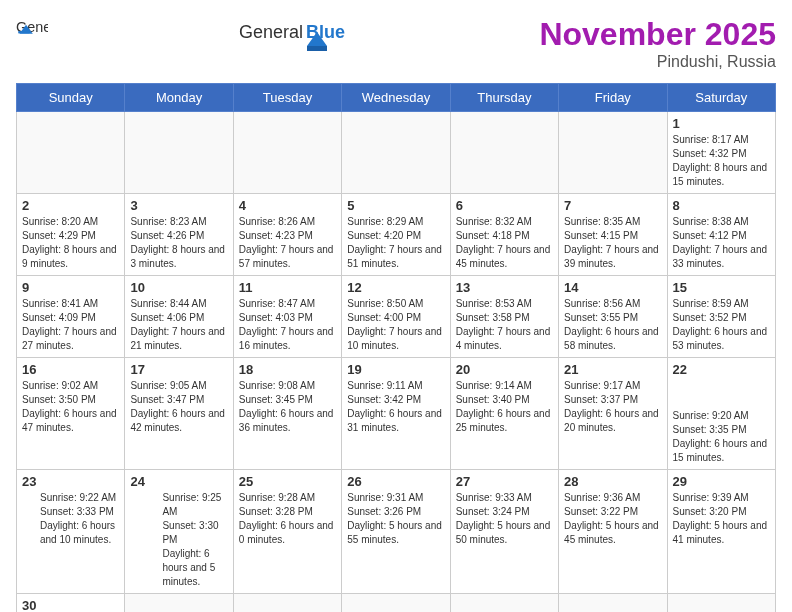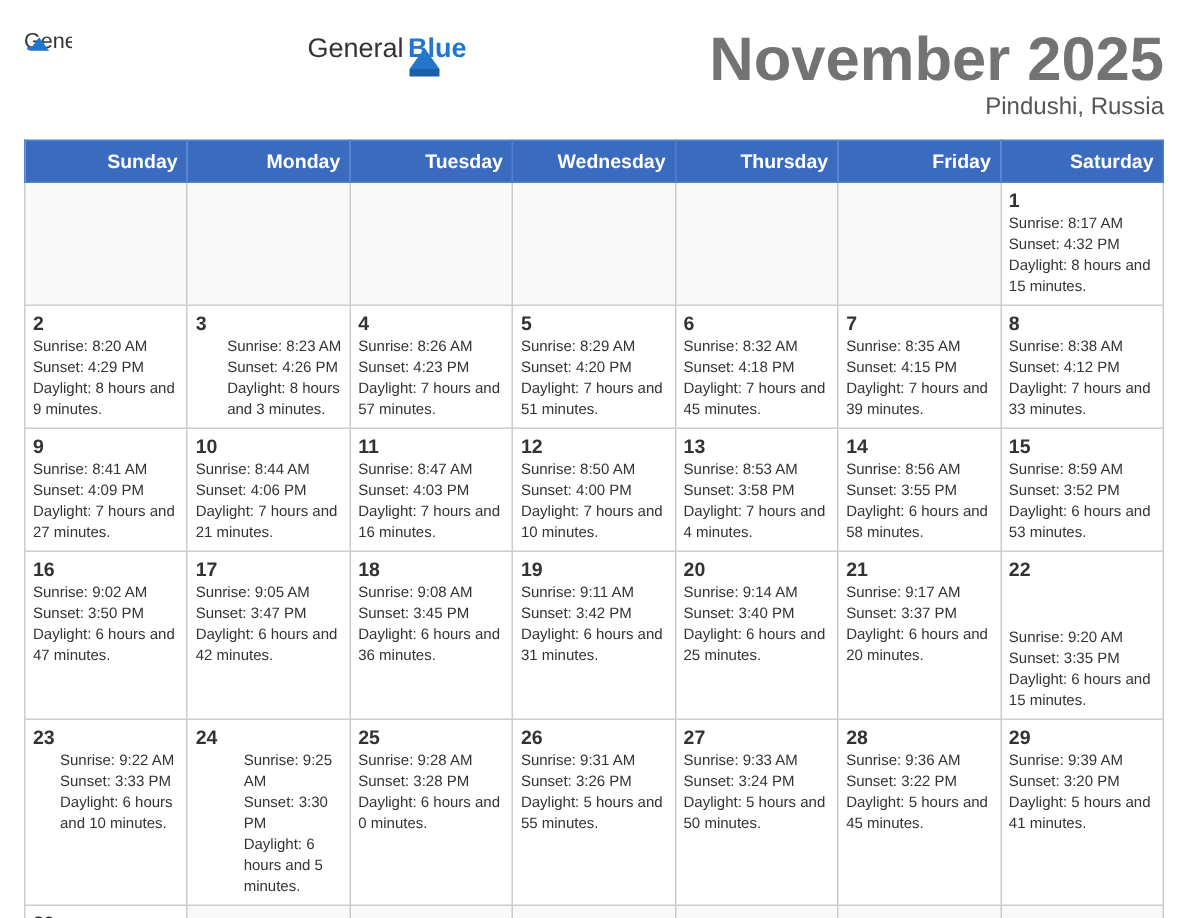--- a/index.html
+++ b/index.html
@@ -22,40 +22,40 @@
       gap: 4px;
     }
     .logo-icon {
       width: 32px;
       height: 28px;
     }
     .title-area {
       text-align: right;
     }
     .month-title {
-      font-size: 41px;
+      font-size: 32px;
       font-weight: bold;
-      color: #737373;
+      color: #a21caf;
     }
     .location-title {
       font-size: 16px;
       color: #555;
     }
     .calendar {
       width: 100%;
       border-collapse: collapse;
       border: 1px solid #ccc;
     }
     .calendar th {
       background-color: #3a6bbf;
       color: #fff;
       font-size: 13px;
-      font-weight: bold;
+      font-weight: normal;
       padding: 6px 6px;
-      text-align: right;
+      text-align: center;
       border: 1px solid #5580cc;
     }
     .calendar td {
       vertical-align: top;
       border: 1px solid #ccc;
       padding: 4px 5px;
       width: calc(100% / 7);
       min-height: 80px;
       font-size: 10.5px;
       color: #333;
@@ -131,21 +131,21 @@
       </tr>
       <tr>
         <td>
           <span class="day-number">2</span>
           <div class="day-info" style="white-space: pre-line;">Sunrise: 8:20 AM
 Sunset: 4:29 PM
 Daylight: 8 hours and 9 minutes.</div>
         </td>
         <td>
           <span class="day-number">3</span>
-          <div class="day-info" style="white-space: pre-line; margin-left: 21px;">Sunrise: 8:23 AM
+          <div class="day-info" style="white-space: pre-line;">Sunrise: 8:23 AM
 Sunset: 4:26 PM
 Daylight: 8 hours and 3 minutes.</div>
         </td>
         <td>
           <span class="day-number">4</span>
           <div class="day-info" style="white-space: pre-line;">Sunrise: 8:26 AM
 Sunset: 4:23 PM
 Daylight: 7 hours and 57 minutes.</div>
         </td>
         <td>

